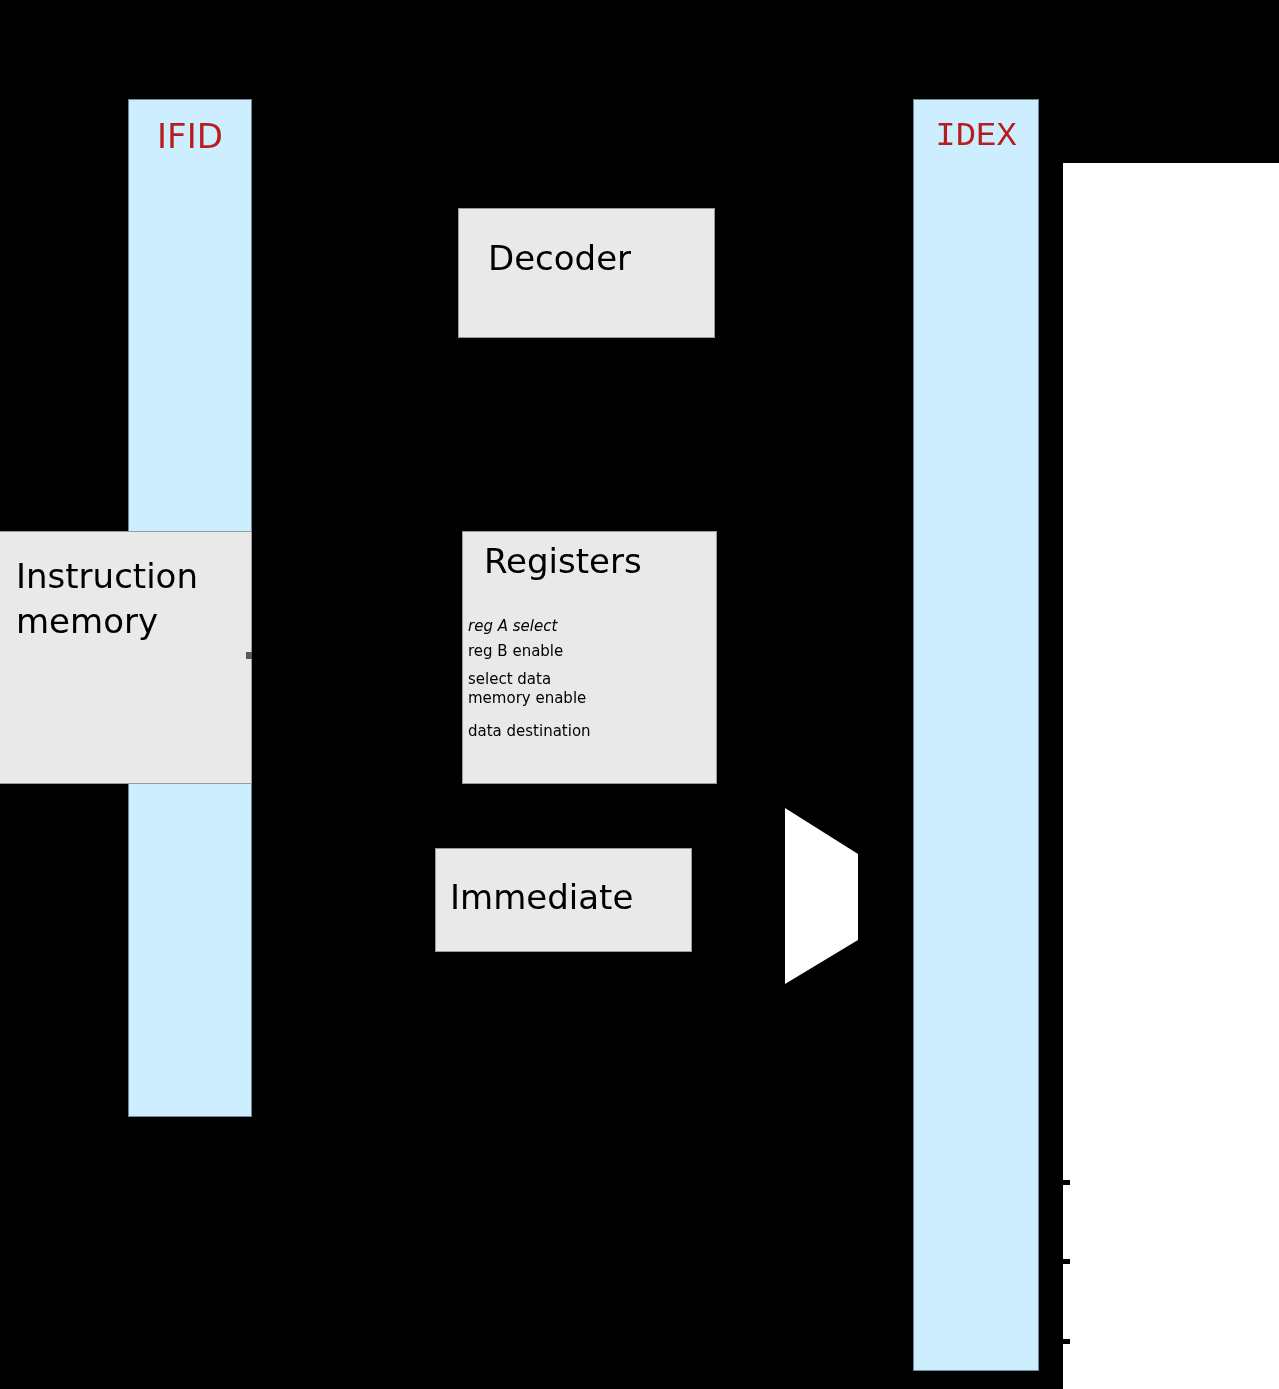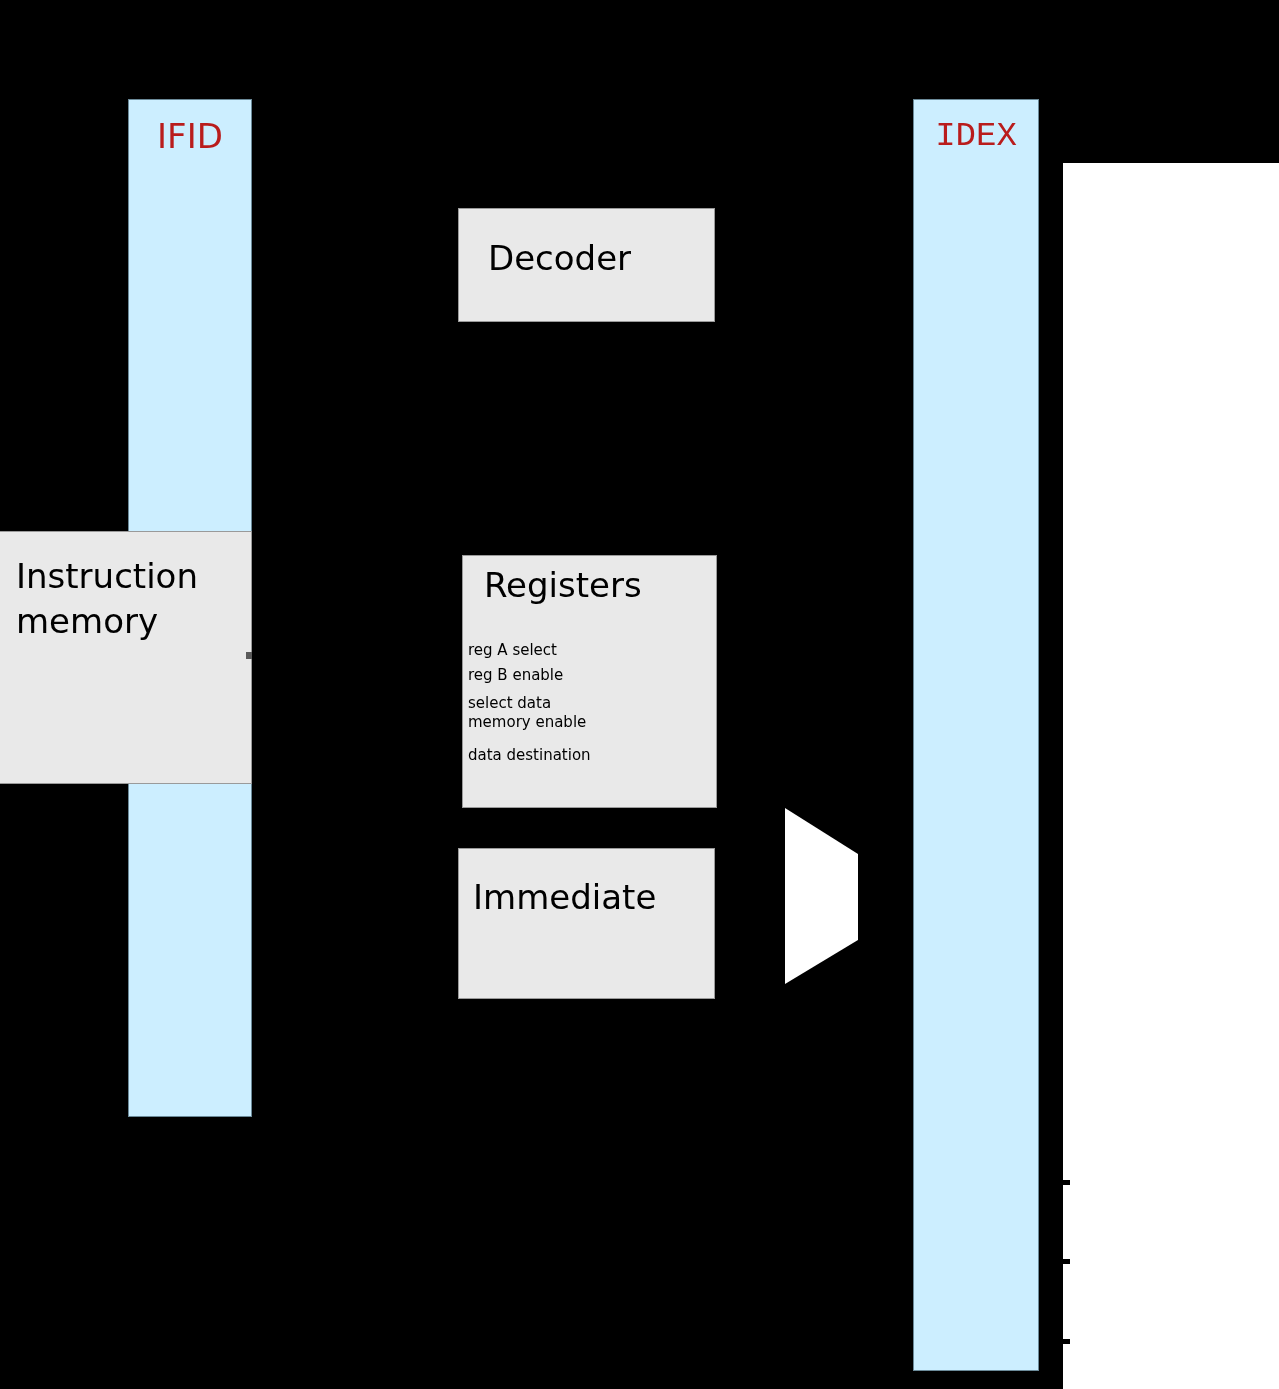--- a/index.html
+++ b/index.html
@@ -97,34 +97,34 @@
   <div class="pipe-reg" style="left:913px; top:99px; width:126px; height:1272px;font-family:Liberation Mono, monospace;">
     <div class="pipe-reg-label" style="top:19px;">IDEX</div>
   </div>
 
   <div class="block" style="left:-6px; top:531px; width:258px; height:253px; z-index:5;">
     <div class="block-title" style="left:21px; top:22px;">Instruction
 memory</div>
   </div>
   <div class="port-dot" style="left:246px; top:652px; width:6px; height:7px; z-index:6;"></div>
 
-  <div class="block" style="left:458px; top:208px; width:257px; height:114px;">
+  <div class="block" style="left:458px; top:208px; width:257px; height:130px;">
     <div class="block-title" style="left:29px; top:27px;">Decoder</div>
   </div>
 
-  <div class="block" style="left:462px; top:531px; width:255px; height:253px;margin-top:24px;">
+  <div class="block" style="left:462px; top:531px; width:255px; height:253px;">
     <div class="block-title" style="left:21px; top:7px;">Registers</div>
-    <div class="port-label" style="left:5px; top:87px;">reg A select</div>
+    <div class="port-label" style="left:5px; top:87px;font-style:italic;">reg A select</div>
     <div class="port-label" style="left:5px; top:112px;">reg B enable</div>
     <div class="port-label" style="left:5px; top:140px;">select data</div>
     <div class="port-label" style="left:5px; top:159px;">memory enable</div>
     <div class="port-label" style="left:5px; top:192px;">data destination</div>
   </div>
 
-  <div class="block" style="left:458px; top:848px; width:257px; height:151px;">
+  <div class="block" style="left:435px; top:848px; width:257px; height:104px;">
     <div class="block-title" style="left:14px; top:26px;">Immediate</div>
   </div>
 
   <div class="mux" style="left:783px; top:806px; width:78px; height:180px;">
     <svg width="78" height="180" viewBox="0 0 78 180">
       <polygon points="2,2 75,48 75,134 2,178" fill="#ffffff"></polygon>
     </svg>
   </div>
 
 </div>

